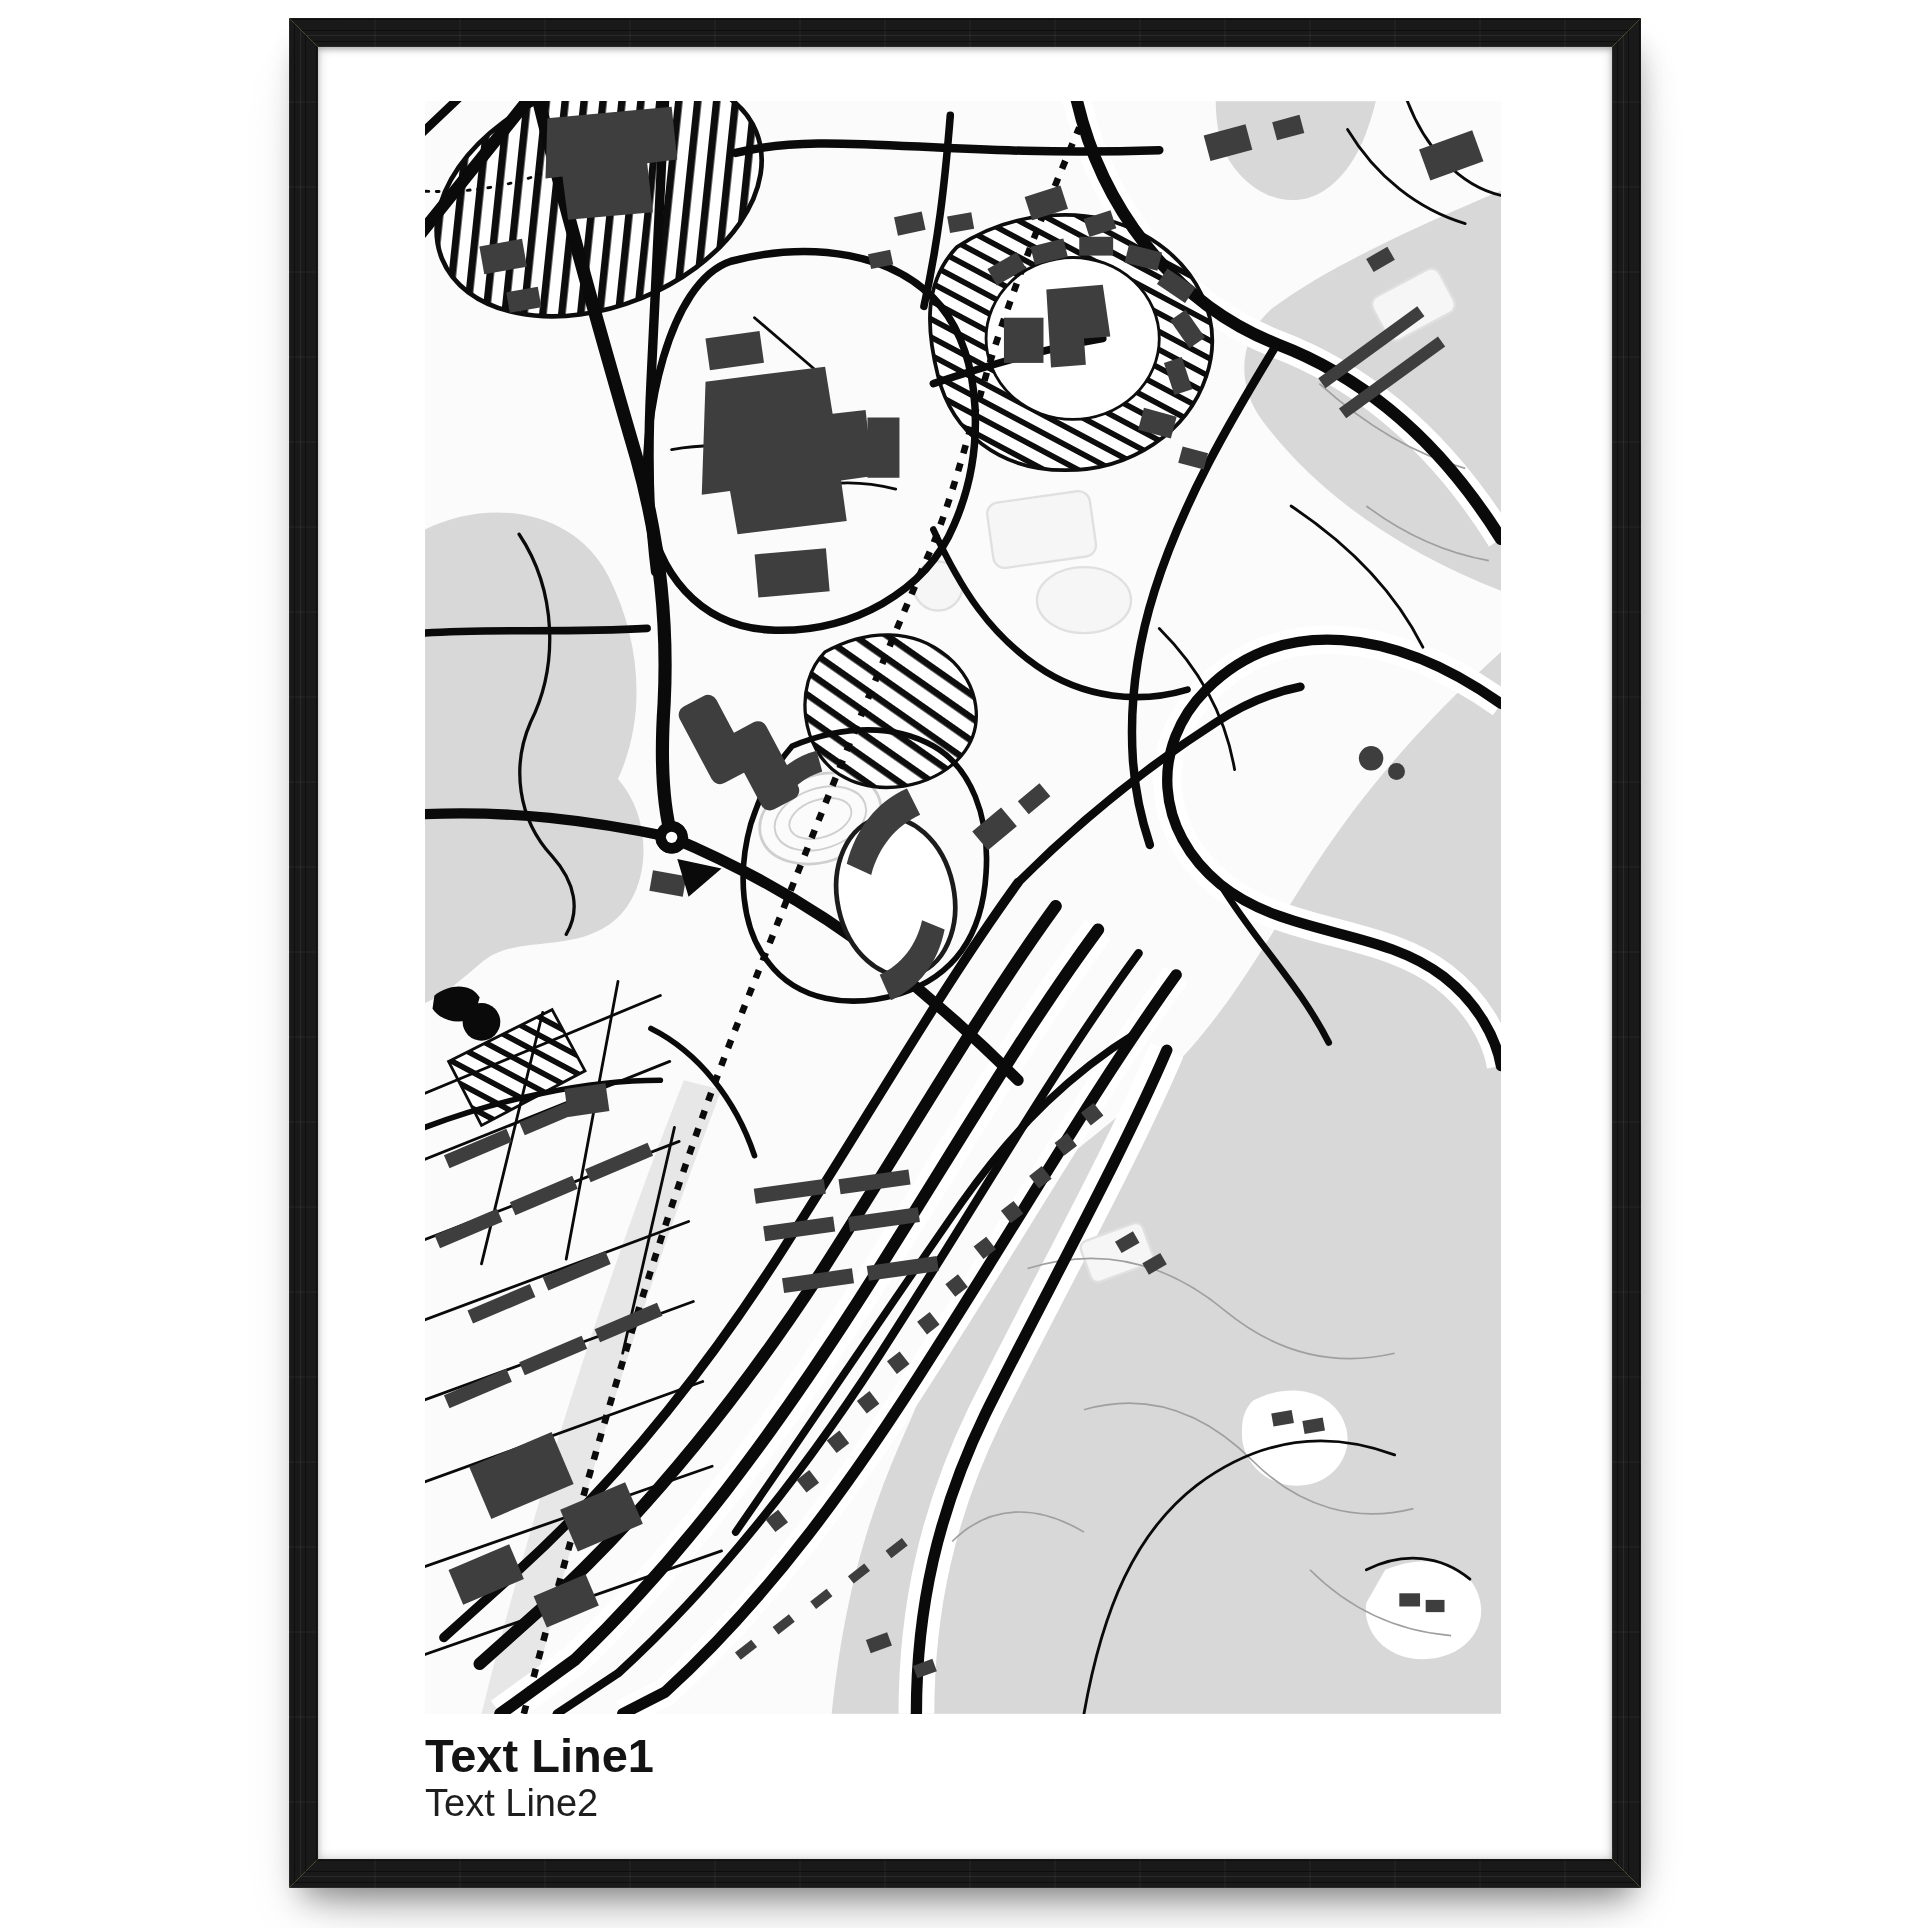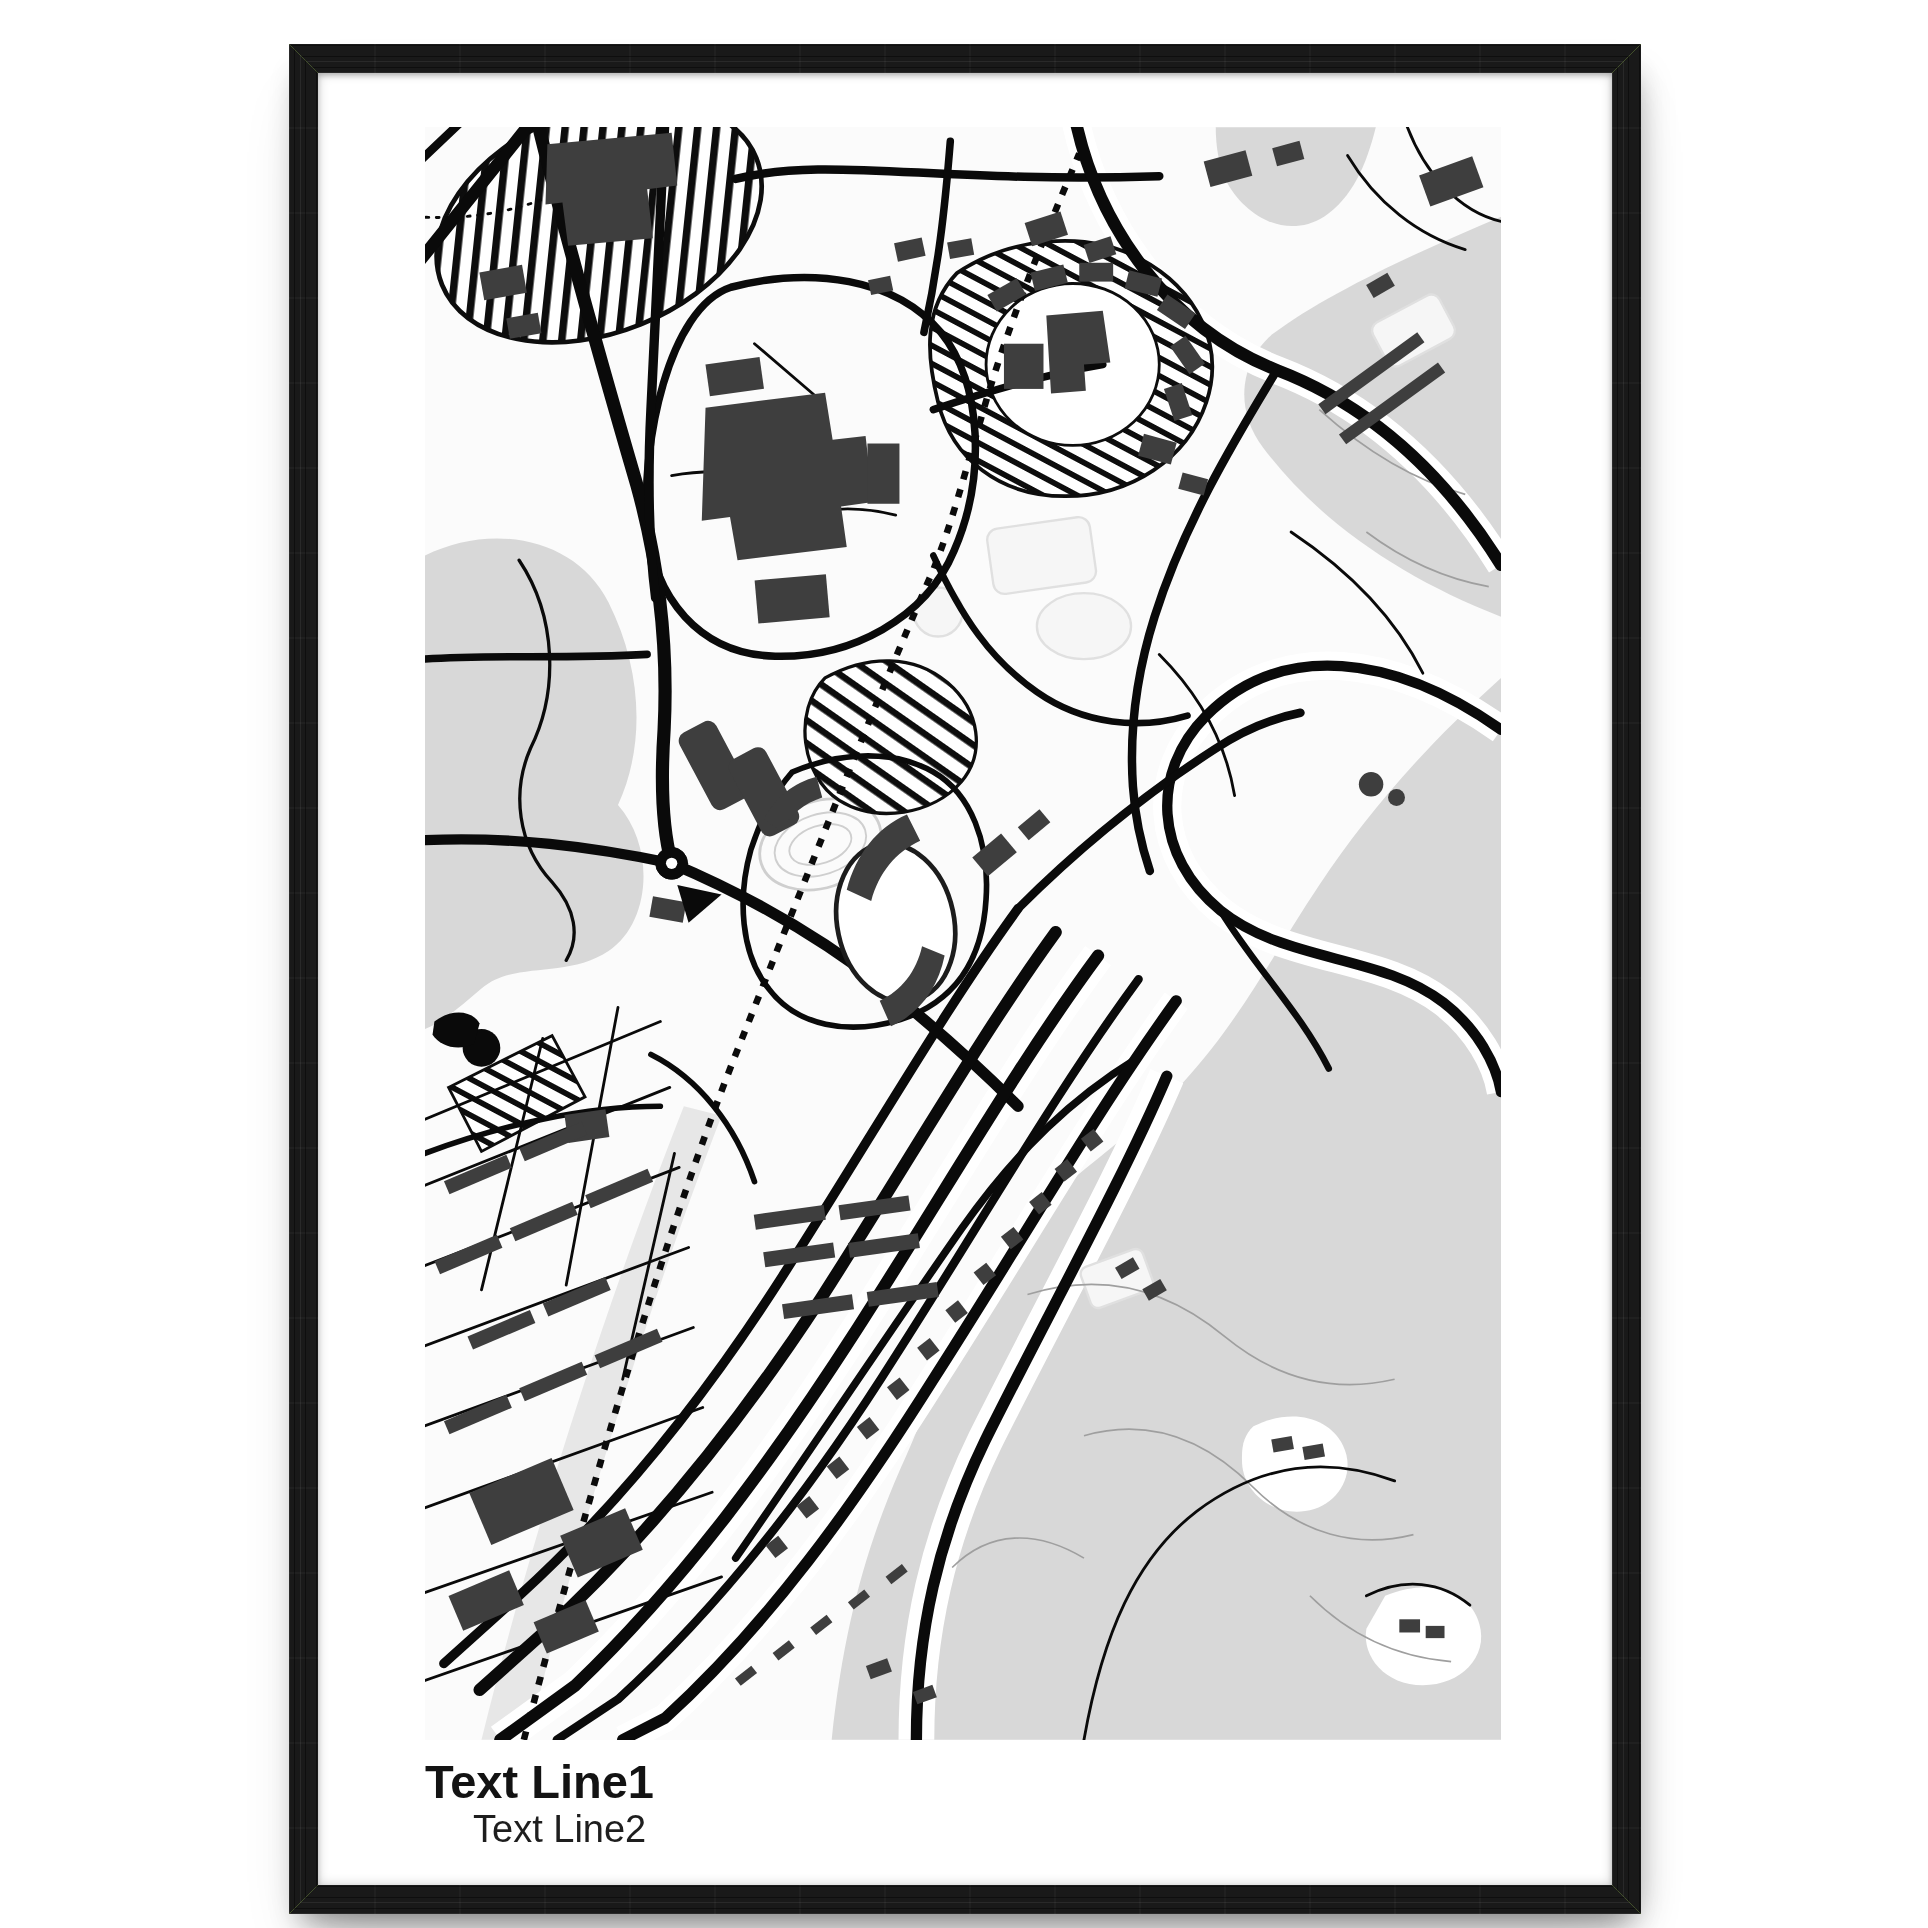--- a/index.html
+++ b/index.html
@@ -1,19 +1,19 @@
 <!DOCTYPE html>
 <html style="font-size:15px"><head>
 <meta charset="utf-8">
 <style>
   html,body{margin:0;padding:0;width:1928px;height:1928px;background:#ffffff;
     font-family:"Liberation Sans",sans-serif;overflow:hidden;}
   .scene{position:relative;width:1928px;height:1928px;background:#ffffff;}
   
-  .frame{position:absolute;left:289px;top:44px;width:1352px;height:1870px;
+  .frame{position:absolute;left:289px;top:18px;width:1352px;height:1870px;
     background:#bef264;
     box-shadow:0 21px 28px -11.3px rgba(0,0,0,.30),0 38px 66px -22.6px rgba(0,0,0,.16),
                13px 17px 36px -17px rgba(0,0,0,.22);}
   .frame-side{position:absolute;background-color:#191919;}
   .frame-side.h{left:0;width:100%;height:29px;
     background-image:repeating-linear-gradient(0deg,rgba(255,255,255,.07) 0 0.9px,transparent 0.9px 4.7px,rgba(0,0,0,.45) 4.7px 5.6px,transparent 5.6px 11.3px),
                      repeating-linear-gradient(90deg,rgba(255,255,255,.03) 0 1.9px,transparent 1.9px 85px);}
   .frame-side.v{top:0;height:100%;width:29px;
     background-image:repeating-linear-gradient(90deg,rgba(255,255,255,.07) 0 0.9px,transparent 0.9px 4.7px,rgba(0,0,0,.45) 4.7px 5.6px,transparent 5.6px 11.3px),
                      repeating-linear-gradient(0deg,rgba(255,255,255,.03) 0 1.9px,transparent 1.9px 85px);}
@@ -22,21 +22,21 @@
   .frame-side.left{left:0;clip-path:polygon(0 0,100% 29px,100% calc(100% - 29px),0 100%);}
   .frame-side.right{right:0;clip-path:polygon(0 29px,100% 0,100% 100%,0 calc(100% - 29px));}
   
   .poster{position:absolute;left:29px;top:29px;right:29px;bottom:29px;background:#ffffff;
     box-shadow:inset 0 0 11.3px rgba(0,0,0,.20),inset 0 2.8px 5.6px rgba(0,0,0,.20);}
   .map{position:absolute;left:107px;top:54px;width:1076px;height:1613px;background:#fbfbfb;}
   .map svg{display:block;width:100%;height:100%;}
   
   .caption{position:absolute;left:107px;top:1684px;color:#131313;}
   .caption .line1{font-size:47px;font-weight:700;line-height:1.08;letter-spacing:0;}
-  .caption .line2{font-size:38px;font-weight:400;line-height:1.12;color:#1e1e1e;margin-left:48px;}
+  .caption .line2{font-size:38px;font-weight:400;line-height:1.12;color:#1e1e1e;}
 </style>
 </head>
 <body>
 
 <div class="scene">
   <div class="frame">
     <div class="frame-side h top"></div>
     <div class="frame-side h bottom"></div>
     <div class="frame-side v left"></div>
     <div class="frame-side v right"></div>

